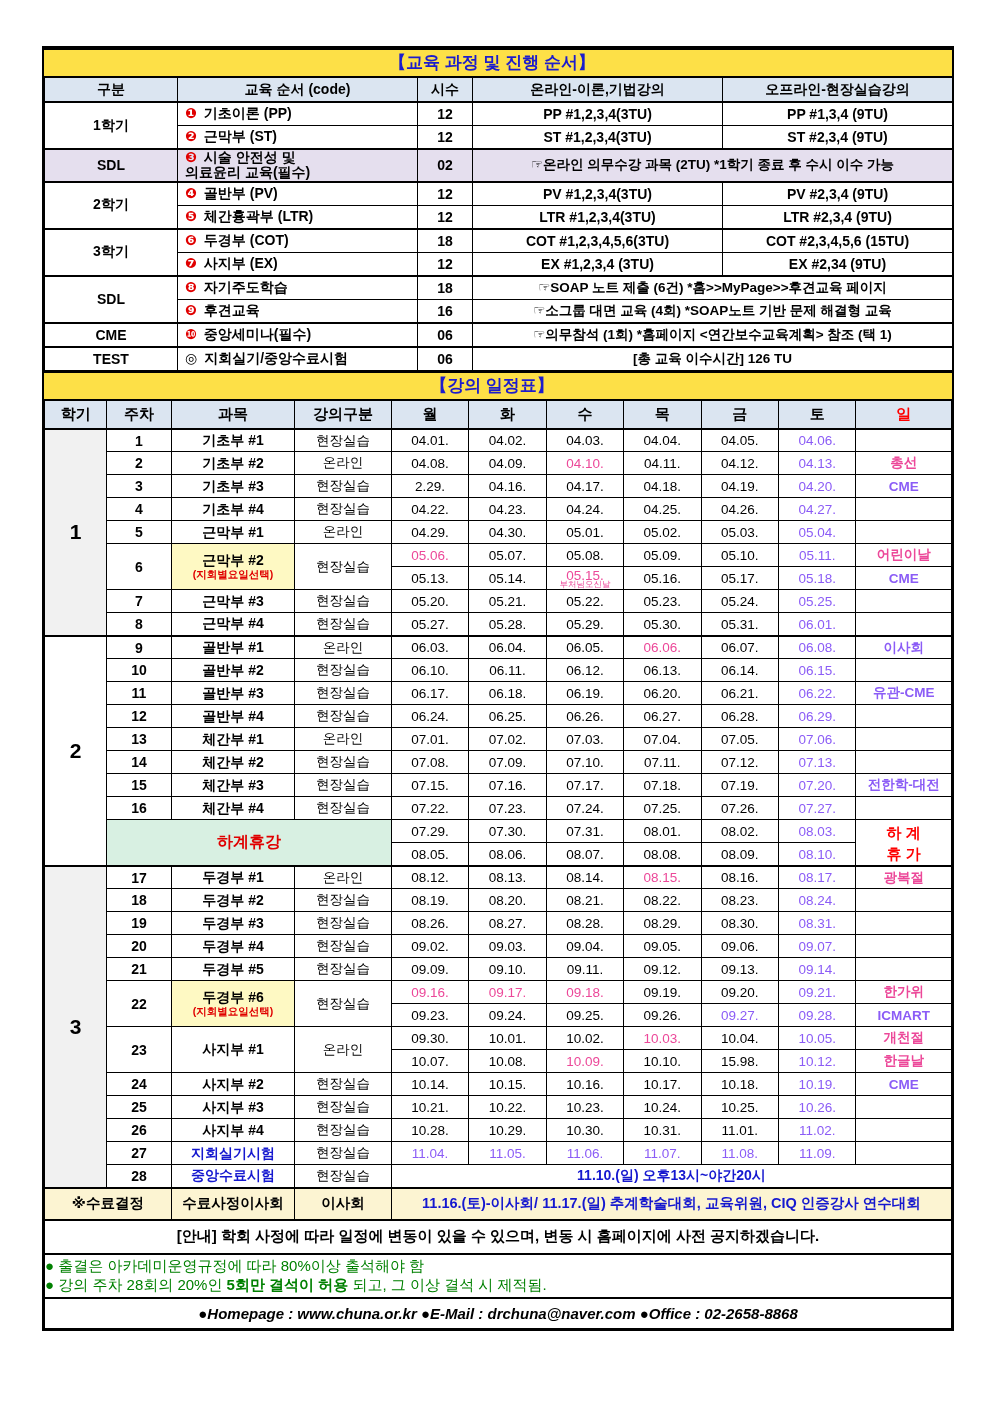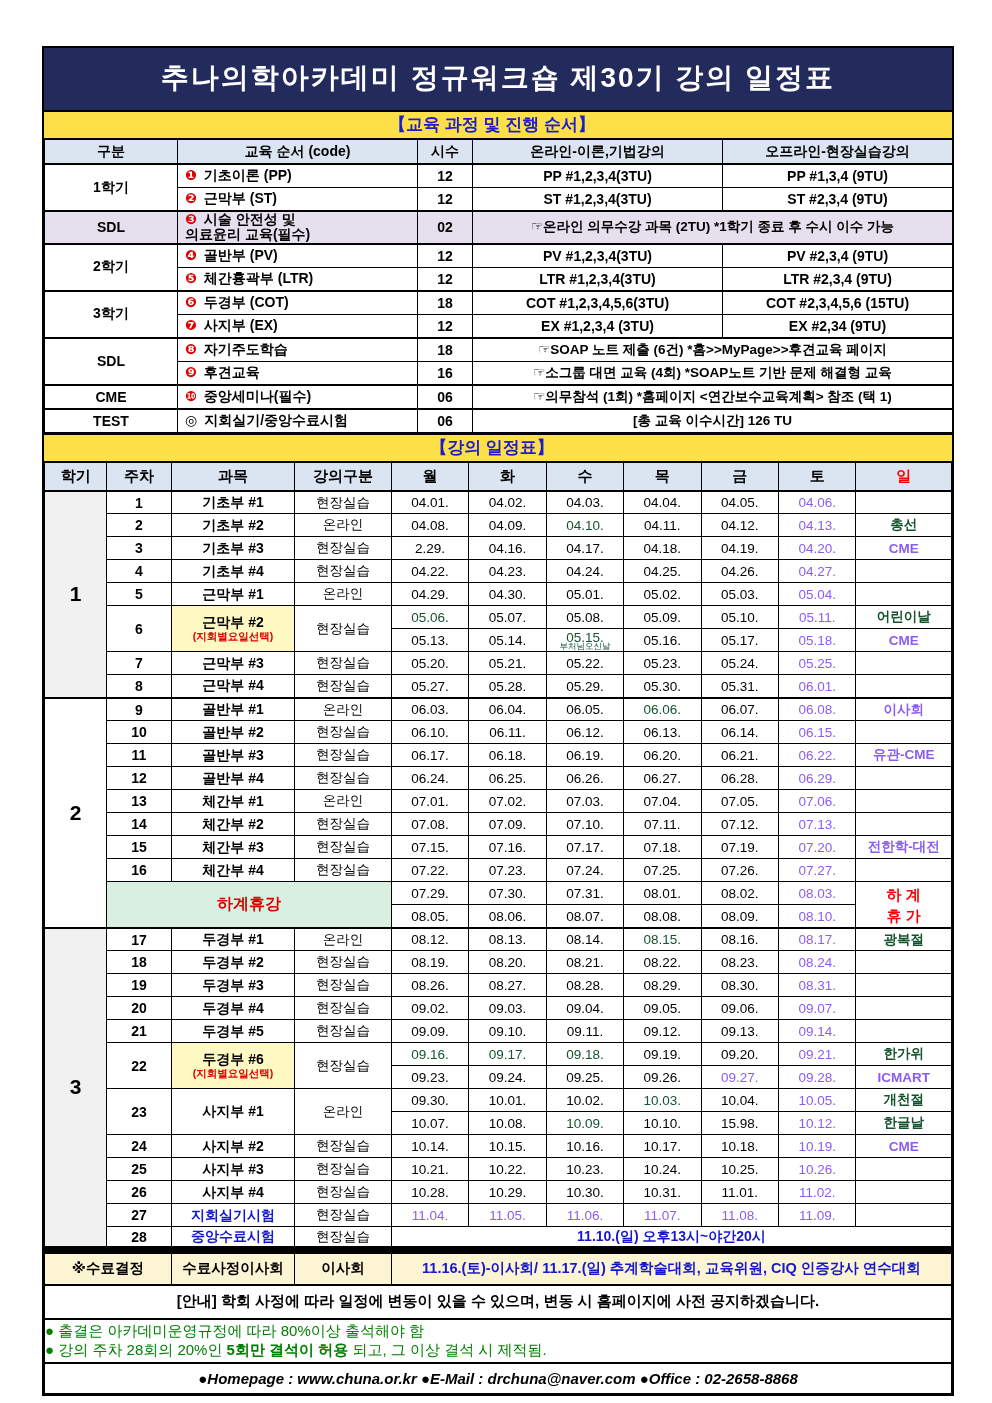--- a/index.html
+++ b/index.html
@@ -29,43 +29,42 @@
   .sched-table tr{height:23px;}
   .sem-cell{font-size:21px;font-weight:bold;background:#ffffff;}
   .sem-cell.shade{background:#f1f1f1;}
   .week-cell{font-weight:bold;font-size:14px;}
   .subject-cell{font-weight:bold;font-size:14px;line-height:1.1;}
   .subject-cell.mint{background:#fef9c3;}
   .subject-cell.blue{color:#1518cf;}
   .subject-note{color:#e00000;font-size:10.5px;font-weight:bold;}
   .type-cell{font-size:13.5px;}
   .d-cell{color:#000;}
-  .d-red{color:#14532d;}
+  .d-red{color:#ec4899;}
   .d-blue{color:#8b5cf6;}
   .d-small{font-size:11px;font-weight:bold;}
   .d-note{font-size:8.5px;line-height:.9;margin-top:-2px;}
   .sun-cell{font-weight:bold;font-size:13.5px;}
   .break-cell{background:#d8f0e2;color:#e00000;font-weight:bold;font-size:16px;}
   .break-sun{color:#fe0000;font-weight:bold;font-size:15px;line-height:1.4;}
   .merged-days{color:#1518cf;font-weight:bold;font-size:14px;}
   
-  .decision-row td{background:#fcf4d2;font-weight:bold;height:30px;font-size:14.5px;border-top:8px solid #000000;}
+  .decision-row td{background:#fcf4d2;font-weight:bold;height:30px;font-size:14.5px;border-top:2px solid #000000;}
   .decision-detail{color:#1518cf;}
   .notice-row td{border-top:2px solid #000;font-weight:bold;font-size:15px;height:32px;text-align:center;}
   .notes-row td{border-top:2px solid #000;color:#008000;font-size:15px;text-align:left;padding:2px 0;}
   .notes-row .bold{font-weight:bold;}
   .footer-row td{border-top:2px solid #000;font-weight:bold;font-size:15px;height:29px;text-align:center;font-style:italic;}
 </style>
 </head>
 <body>
 
 <div class="sheet">
   <div class="frame">
 
-    <div class="title-bar">추나의학아카데미 정규워크숍 제30기 강의 일정표</div>
 
     <div class="band">【교육 과정 및 진행 순서】</div>
 
     <table class="course-table">
       <colgroup>
         <col style="width:133px">
           <col style="width:240px">
           <col style="width:55px">
           <col style="width:250px">
           <col style="width:230px">

